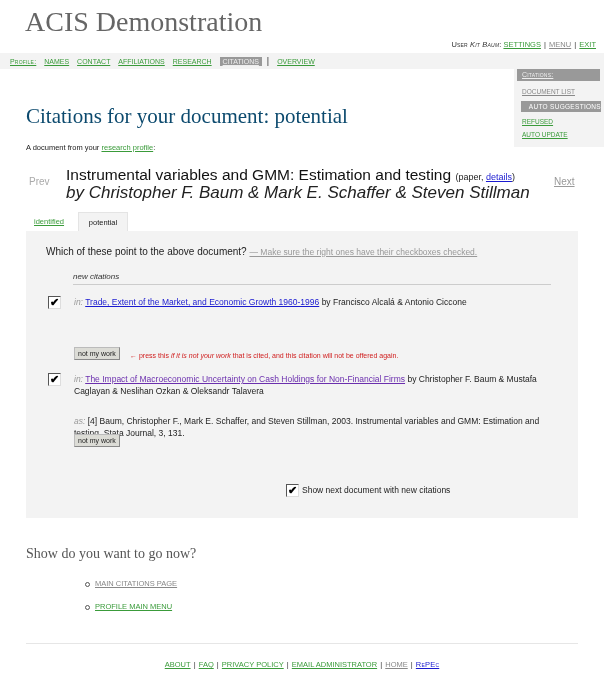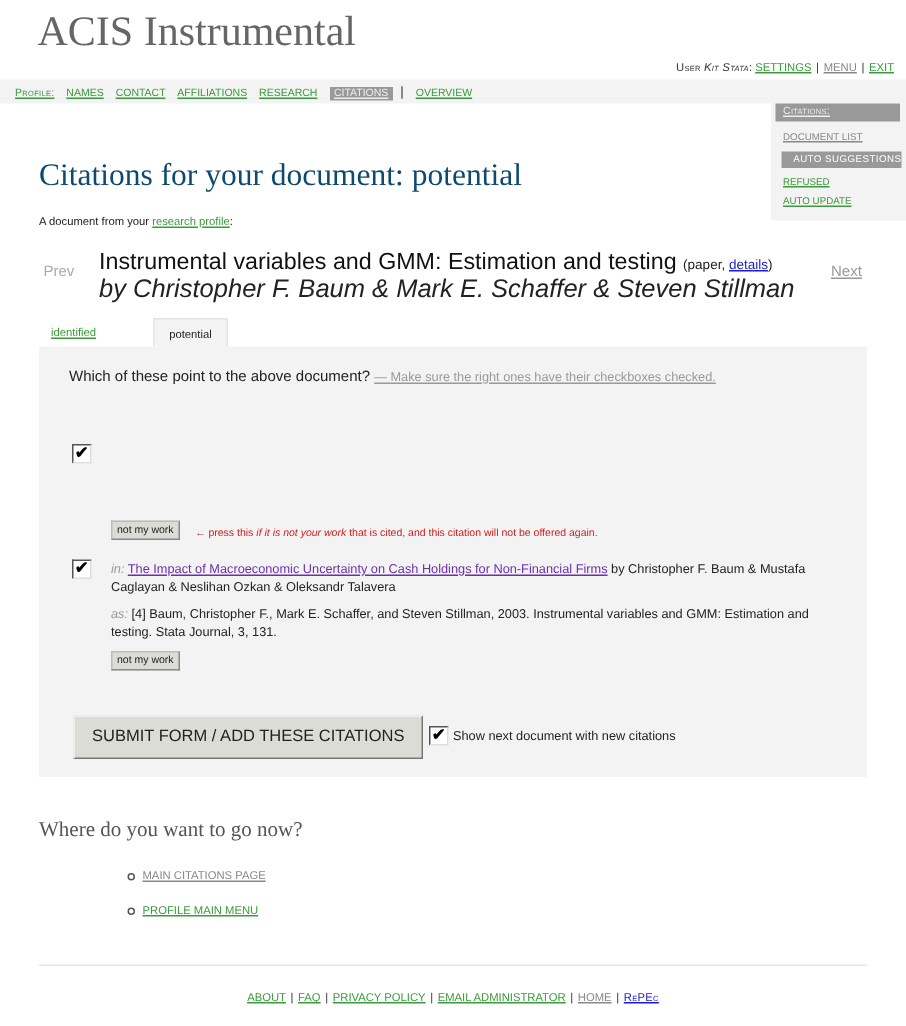--- a/index.html
+++ b/index.html
@@ -64,21 +64,21 @@
     #next { position: absolute; left: 554px; top: 176px; font-size: 10px; color: #999; }
     #doc-title { position: absolute; left: 66px; top: 166px; font-size: 15.5px; color: #111; }
     #doc-title .meta { font-size: 9px; color: #222; text-align: right; }
     #doc-authors { position: absolute; left: 66px; top: 183px; font-size: 17px; font-style: italic; color: #222; }
 
     #tabs { position: absolute; left: 26px; top: 212px; height: 19px; }
     #tab-identified { position: absolute; left: 8px; top: 5px; font-size: 7.5px; white-space: nowrap; }
     #tab-potential {
       position: absolute; left: 52px; top: 0; width: 50px; height: 19px;
       background: #f3f3f3; border: 1px solid #e4e4e4; border-bottom: none;
-      font-size: 7.5px; color: #222; text-align: center; line-height: 19px; box-sizing: border-box; margin-left: 24px;
+      font-size: 7.5px; color: #222; text-align: center; line-height: 19px; box-sizing: border-box;
     }
 
     #panel {
       position: absolute; left: 26px; top: 231px; width: 552px; height: 287px;
       background: #f3f3f3;
     }
     #question { position: absolute; left: 20px; top: 15px; font-size: 10px; color: #222; white-space: nowrap; }
     #question .hint { color: #999; font-size: 8.5px; text-decoration: underline; }
     #group-label {
       position: absolute; left: 47px; top: 41px; width: 478px; font-size: 8px; font-style: italic; color: #333;
@@ -115,25 +115,25 @@
       display: inline-block; width: 3px; height: 3px; border: 1px solid #555; border-radius: 50%;
       margin-right: 5px; vertical-align: middle;
     }
     #footer-rule { position: absolute; left: 26px; top: 643px; width: 552px; height: 1px; background: #e6e6e6; }
     #footer { position: absolute; left: 0; top: 660px; width: 604px; text-align: center; font-size: 7.5px; color: #333; }
     #footer .sep { margin: 0 1px; }
   </style>
 </head>
 <body>
 
-<div id="site-title">ACIS Instrumental</div>
+<div id="site-title">ACIS Demonstration</div>
 
 <div id="user-bar">
   <span class="sc">User</span>
-  <i class="sc">Kit Stata</i><span>:</span>
+  <i class="sc">Kit Baum</i><span>:</span>
   <a class="g up">settings</a>
   <span class="sep">|</span>
   <a class="gray up">menu</a>
   <span class="sep">|</span>
   <a class="g up">exit</a>
 </div>
 
 <div id="top-nav">
   <a class="g sc item first">Profile:</a>
   <a class="g up item">names</a>
@@ -171,46 +171,51 @@
 <div id="tabs">
   <a id="tab-identified" class="g">identified</a>
   <div id="tab-potential">potential</div>
 </div>
 
 <div id="panel">
   <div id="question">
     <span>Which of these point to the above document?</span>
     <span class="hint">— Make sure the right ones have their checkboxes checked.</span>
   </div>
+  <div id="group-label">new citations</div>
 
   <div class="cbox" style="left:22px;top:65px"><span>✔</span></div>
+  <div class="cit" style="top:65px">
+    <span class="lbl">in:</span>
+    <a class="blue">Trade, Extent of the Market, and Economic Growth 1960-1996</a>
+    <span>by Francisco Alcalá &amp; Antonio Ciccone</span>
+  </div>
   <div class="nmw" style="top:116px">not my work</div>
   <div id="nmw-note">
     <span>←</span>
     <span>press this</span> <i>if it is not your work</i> <span>that is cited, and this citation will not be offered again.</span>
   </div>
 
   <div class="cbox" style="left:22px;top:142px"><span>✔</span></div>
   <div class="cit" style="top:142px">
     <span class="lbl">in:</span>
     <a class="purple">The Impact of Macroeconomic Uncertainty on Cash Holdings for Non-Financial Firms</a>
     <span>by Christopher F. Baum &amp; Mustafa Caglayan &amp; Neslihan Ozkan &amp; Oleksandr Talavera</span>
   </div>
-  <div class="cit" style="top:172px">
+  <div class="cit" style="top:184px">
     <span class="lbl">as:</span>
     <span>[4] Baum, Christopher F., Mark E. Schaffer, and Steven Stillman, 2003. Instrumental variables and GMM: Estimation and testing. Stata Journal, 3, 131.</span>
   </div>
   <div class="nmw" style="top:203px">not my work</div>
 
-  <div id="submit-btn">SUBMIT FORM / ADD THESE CITATIONS</div>
   <div class="cbox" id="show-next-cb"><span>✔</span></div>
   <div id="show-next-label">Show next document with new citations</div>
 </div>
 
-<h2 id="goto-title">Where do you want to go now?</h2>
+<h2 id="goto-title">Show do you want to go now?</h2>
 <div class="goto-item" style="top:579px">
   <span class="bullet"></span><a class="gray up">main citations page</a>
 </div>
 <div class="goto-item" style="top:602px">
   <span class="bullet"></span><a class="g up">profile main menu</a>
 </div>
 
 <div id="footer-rule"></div>
 <div id="footer">
   <a class="g up">about</a><span class="sep"> | </span><a class="g up">FAQ</a><span class="sep"> | </span><a class="g up">privacy policy</a><span class="sep"> | </span><a class="g up">email administrator</a><span class="sep"> | </span><a class="gray up">home</a><span class="sep"> | </span><a class="blue sc">RePEc</a>

